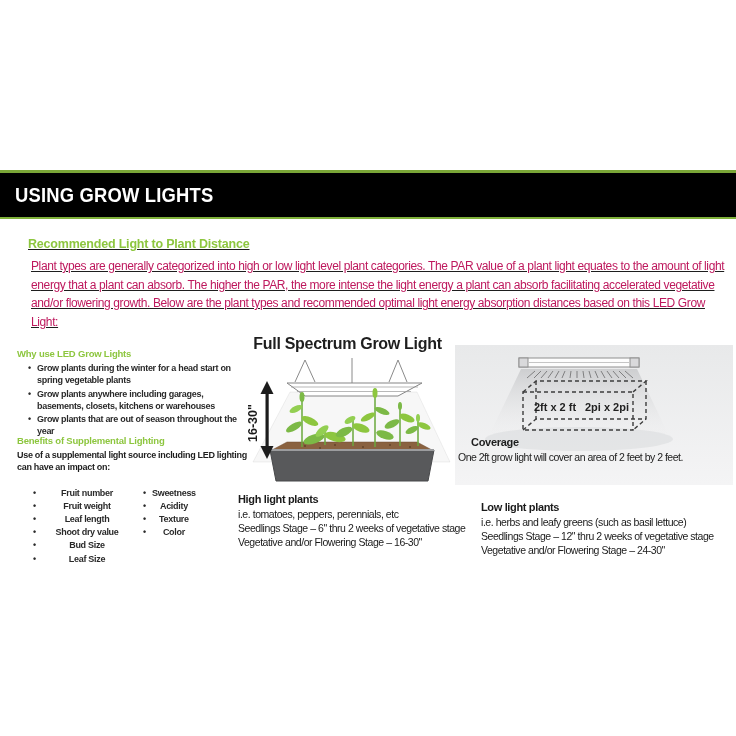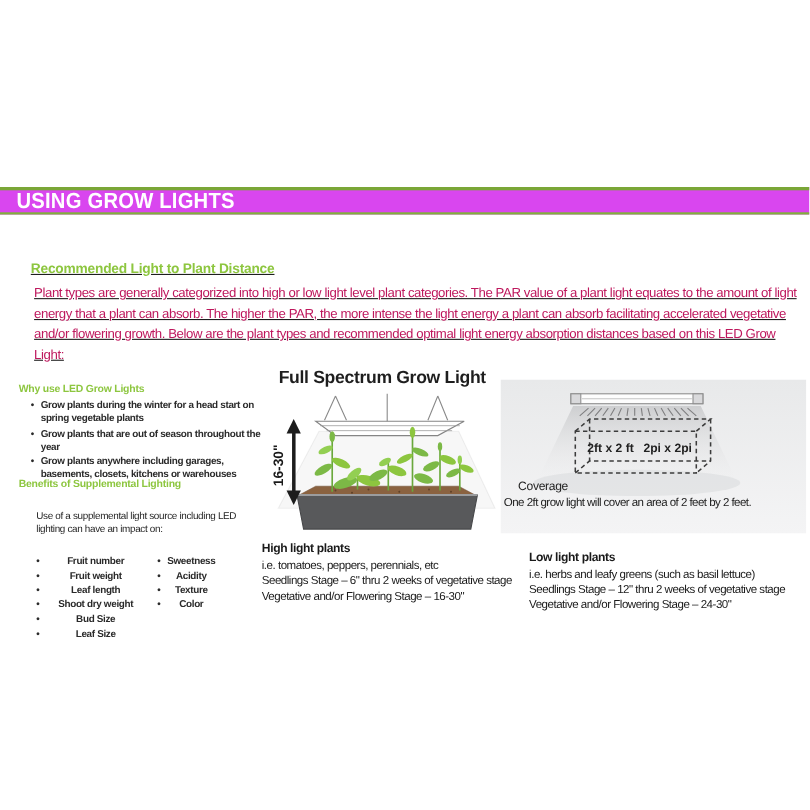--- a/index.html
+++ b/index.html
@@ -1,46 +1,46 @@
 <!DOCTYPE html>
 <html><head>
 <meta charset="utf-8">
 <style>
   html,body{margin:0;padding:0;background:#fff;}
   .page{position:relative;width:736px;height:736px;background:#ffffff;overflow:hidden;
         font-family:"Liberation Sans",sans-serif;color:#1e1e1e;}
   
-  .banner{position:absolute;left:0;top:170px;width:736px;height:25px;background:#d946ef;
+  .banner{position:absolute;left:0;top:170px;width:736px;height:49px;background:#000000;
           border-top:3px solid #7aa637;border-bottom:2px solid #80b13a;box-sizing:border-box;
           display:flex;align-items:center;}
   .banner h1{margin:0 0 0 15px;font-size:20px;font-weight:bold;color:#ffffff;letter-spacing:0.2px;
              transform:scaleX(0.92);transform-origin:left center;white-space:nowrap;}
   
   .intro{position:absolute;left:25px;top:237px;width:708px;text-decoration:underline;}
   .intro h2{margin:0 0 3px 3px;font-size:12.5px;font-weight:bold;color:#8dc63f;letter-spacing:-0.2px;}
   .intro p{margin:6px;font-size:12px;line-height:18.6px;letter-spacing:-0.38px;color:#be185d;}
   
   .why-block{position:absolute;left:17px;top:348px;width:235px;font-size:9px;line-height:12.2px;letter-spacing:-0.3px;}
   .benefits-block{position:absolute;left:17px;top:435px;width:235px;font-size:9px;line-height:12.2px;letter-spacing:-0.3px;}
   .green-sub{color:#8dc63f;font-weight:bold;font-size:9.5px;margin:0 0 2px 0;letter-spacing:-0.2px;}
-  .benefits-block p{margin:16px;}
+  .benefits-block p{margin:0;font-weight:bold;}
   ul.bullets{list-style:none;margin:0;padding:0 0 0 11px;}
   ul.bullets li{position:relative;padding-left:9px;margin-bottom:1px;font-weight:bold;color:#2a2a2a;}
   ul.bullets li::before{content:"\2022";position:absolute;left:0;}
   .impact-cols{display:flex;margin-top:13px;padding-left:5px;}
   .impact-cols ul{width:99px;}
   .impact-cols ul+ul{width:auto;}
   .impact-cols li{margin-bottom:1.5px;text-align:center;}
   
   .center-title{position:absolute;left:240px;top:335px;width:215px;text-align:center;
                 font-weight:bold;font-size:16px;letter-spacing:-0.3px;}
   .center-svg{position:absolute;left:245px;top:350px;}
   
   .right-svg{position:absolute;left:455px;top:345px;}
-  .coverage-head{position:absolute;left:471px;top:436px;font-size:11px;font-weight:normal;letter-spacing:-0.3px;}
+  .coverage-head{position:absolute;left:471px;top:436px;font-size:11px;font-weight:bold;letter-spacing:-0.3px;}
   .coverage-text{position:absolute;left:458px;top:451px;font-size:10.5px;letter-spacing:-0.5px;white-space:nowrap;color:#222;}
   
   .plant-block{font-size:10.5px;line-height:14px;letter-spacing:-0.45px;white-space:nowrap;color:#1a1a1a;}
   .plant-block h4{margin:0 0 1px 0;font-size:11px;letter-spacing:-0.35px;}
   .plant-block p{margin:0;}
   .high-block{position:absolute;left:238px;top:492px;}
   .low-block{position:absolute;left:481px;top:500px;}
 </style>
 </head>
 <body>
@@ -53,34 +53,34 @@
 
   <section class="intro">
     <h2>Recommended Light to Plant Distance</h2>
     <p>Plant types are generally categorized into high or low light level plant categories. The PAR value of a plant light equates to the amount of light energy that a plant can absorb.  The higher the PAR, the more intense the light energy a plant can absorb facilitating accelerated vegetative and/or flowering growth. Below are the plant types and recommended optimal light energy absorption distances based on this LED Grow Light:</p>
   </section>
 
   <aside class="why-block">
     <h3 class="green-sub">Why use LED Grow Lights</h3>
     <ul class="bullets">
       <li>Grow plants during the winter for a head start on spring vegetable plants</li>
+      <li>Grow plants anywhere including garages, basements, closets, kitchens or  warehouses</li>
       <li>Grow plants that are out of season throughout the year</li>
-      <li>Grow plants anywhere including garages, basements, closets, kitchens or  warehouses</li>
     </ul>
   </aside>
 
   <aside class="benefits-block">
     <h3 class="green-sub">Benefits of Supplemental Lighting</h3>
     <p>Use of a supplemental light source including LED lighting can have an impact on:</p>
     <div class="impact-cols">
       <ul class="bullets">
         <li>Fruit number</li>
         <li>Fruit weight</li>
         <li>Leaf length</li>
-        <li>Shoot dry weight</li>
+        <li>Shoot dry value</li>
         <li>Bud Size</li>
         <li>Leaf Size</li>
       </ul>
       <ul class="bullets">
         <li>Sweetness</li>
         <li>Acidity</li>
         <li>Texture</li>
         <li>Color</li>
       </ul>
     </div>

